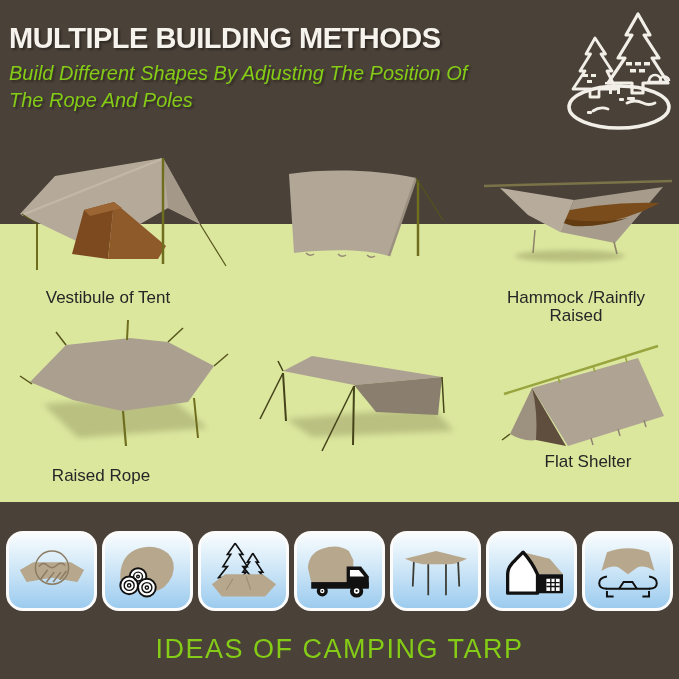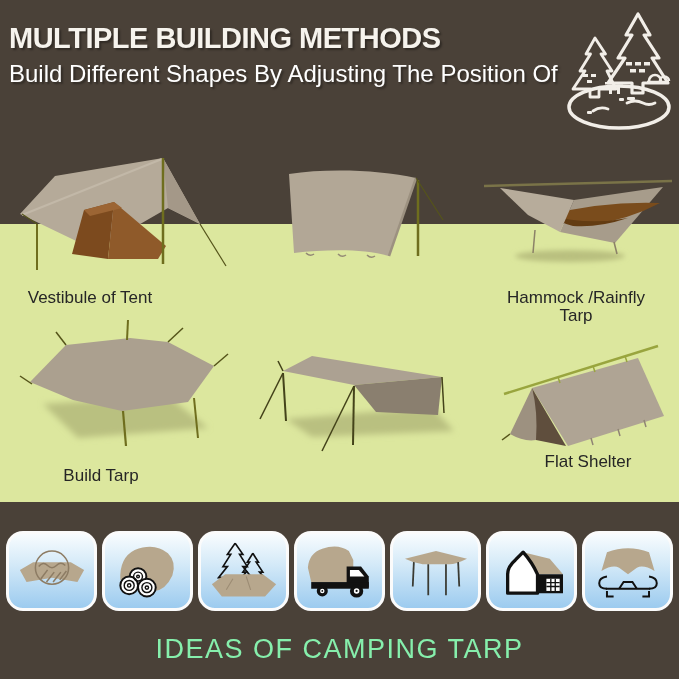--- a/index.html
+++ b/index.html
@@ -1,42 +1,43 @@
 <!DOCTYPE html>
 <html><head>
 <meta charset="utf-8">
 <style>
   html,body{margin:0;padding:0;background:#2b2620;}
   .page{position:relative;width:679px;height:679px;background:#4a4138;overflow:hidden;
         font-family:"Liberation Sans",sans-serif;}
   .meadow{position:absolute;left:0;top:224px;width:679px;height:278px;background:#dce79e;}
   .title{position:absolute;left:9px;top:22px;font-size:29px;font-weight:bold;color:#f6f3ed;
          letter-spacing:-0.5px;white-space:nowrap;text-shadow:2px 2px 2px rgba(0,0,0,.35);}
-  .subtitle{position:absolute;left:9px;top:60px;font-size:24px;color:#ffffff;line-height:27px;
-         text-shadow:2px 2px 2px rgba(0,0,0,.35);}
+  .subtitle{position:absolute;left:9px;top:60px;font-size:20px;color:#84cc16;line-height:27px;
+         text-shadow:2px 2px 2px rgba(0,0,0,.35);font-style:italic;}
   .logo{position:absolute;left:562px;top:10px;}
   .illo{position:absolute;}
   .caption{position:absolute;color:#262626;font-size:17px;line-height:18px;text-align:center;}
   .tiles{position:absolute;left:6px;top:531px;width:667px;display:flex;gap:5px;}
   .tile{flex:1;height:74px;border:3px solid #fbfbfb;border-radius:17px;
         background:linear-gradient(180deg,#f8fcfe 0%,#d5eaf8 40%,#9ccbef 100%);
         display:flex;align-items:center;justify-content:center;overflow:hidden;}
   .footer-title{position:absolute;left:0;top:634px;width:679px;text-align:center;font-size:27px;
-        color:#86efac;letter-spacing:1.5px;white-space:nowrap;}
+        color:#84cc16;letter-spacing:1.5px;white-space:nowrap;}
 </style>
 </head>
 <body>
 
 <div class="page">
 
   <div class="meadow"></div>
 
   <div class="title">MULTIPLE BUILDING METHODS</div>
   <div class="subtitle">
     <div>Build Different Shapes By Adjusting The Position Of</div>
+    <div>The Rope And Poles</div>
   </div>
 
   <svg class="logo" width="114" height="122" viewBox="0 0 112 122">
     <g stroke="#f2eee8" fill="none" stroke-linejoin="round">
       <path d="M75,4 L63,25 h6 L55,48 h7 L45,73 h24 v10 h11 v-10 h25 L89,48 h7 L81,25 h6 Z" stroke-width="3.2"></path>
       <path d="M32,28 L23,44 h4.5 L17,61 h5 L10,79 h17 v8 h9 v-8 h17 L44,61 h5 L38,44 h4.5 Z" stroke-width="2.8"></path>
       <path d="M86,71 a6,6 0 0 1 12,0 M97,71 a4.5,4.5 0 0 1 9,0 M84,72 h22" stroke-width="2.6"></path>
       <ellipse cx="56" cy="97" rx="50" ry="21" stroke-width="3.5"></ellipse>
       <path d="M30,101 q7,-5 15,-2" stroke-width="2.8" stroke-linecap="round"></path>
       <path d="M64,93 q8,-4 16,0 q6,3 12,0" stroke-width="2.8" stroke-linecap="round"></path>
@@ -145,30 +146,30 @@
         <line x1="148" y1="84" x2="150" y2="91"></line>
     </g>
     <g stroke="#99a53e" stroke-width="1.5">
       <line x1="62" y1="41" x2="64" y2="47"></line>
         <line x1="97" y1="30" x2="99" y2="36"></line>
         <line x1="129" y1="20" x2="131" y2="26"></line>
     </g>
     <line x1="14" y1="98" x2="6" y2="104" stroke="#55541a" stroke-width="1.5"></line>
   </svg>
 
-  <div class="caption" style="left:0;top:289px;width:180px;">
+  <div class="caption" style="left:18px;top:289px;width:180px;">
     <div>Vestibule of Tent</div>
     <div></div>
   </div>
   <div class="caption" style="left:486px;top:289px;width:180px;">
     <div>Hammock /Rainfly</div>
-    <div>Tarp</div>
+    <div>Raised</div>
   </div>
   <div class="caption" style="left:11px;top:467px;width:180px;">
-    <div>Build Tarp</div>
+    <div>Raised Rope</div>
     <div></div>
   </div>
   <div class="caption" style="left:498px;top:453px;width:180px;">
     <div>Flat Shelter</div>
   </div>
 
   <div class="tiles">
 
     <div class="tile">
       <svg width="78" height="62" viewBox="0 0 64 56">

